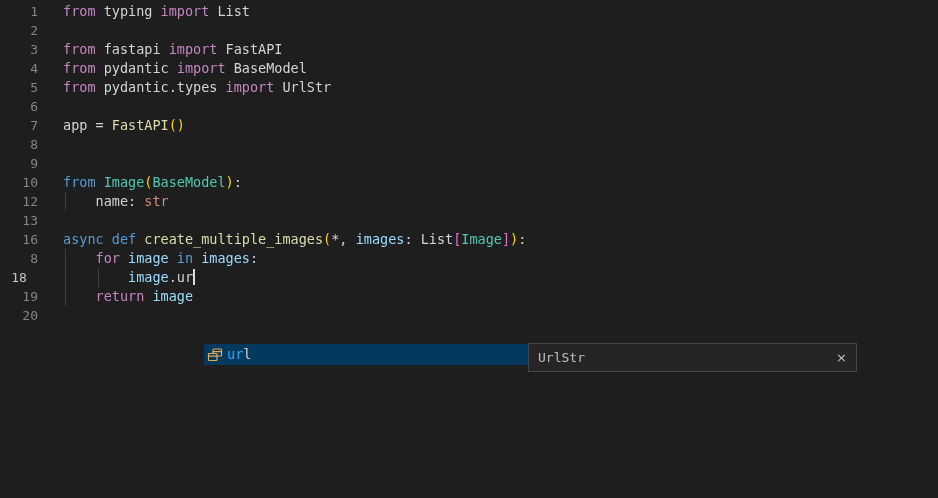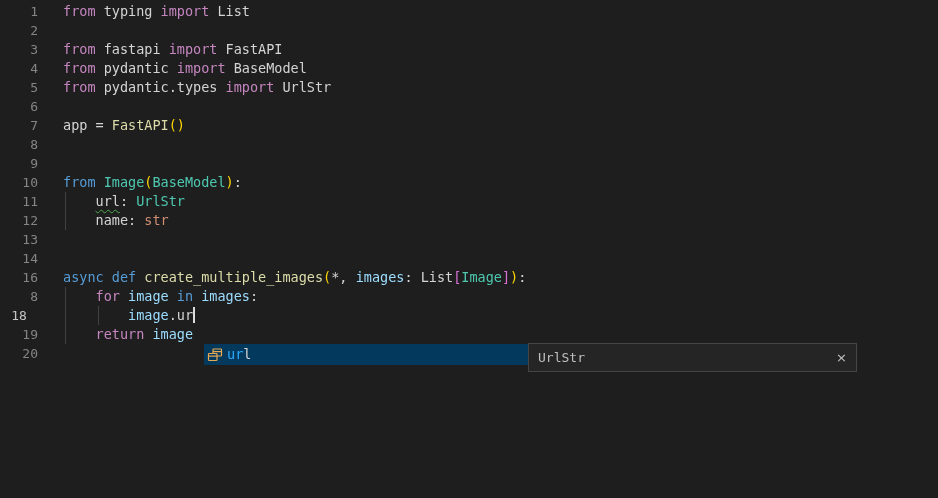--- a/index.html
+++ b/index.html
@@ -77,24 +77,22 @@
       <div class="line"><span class="gutter">1</span><span class="codecol"><span class="tk-k">from</span><span class="tk-p"> typing </span><span class="tk-k">import</span><span class="tk-p"> List</span></span></div>
       <div class="line"><span class="gutter">2</span><span class="codecol"></span></div>
       <div class="line"><span class="gutter">3</span><span class="codecol"><span class="tk-k">from</span><span class="tk-p"> fastapi </span><span class="tk-k">import</span><span class="tk-p"> FastAPI</span></span></div>
       <div class="line"><span class="gutter">4</span><span class="codecol"><span class="tk-k">from</span><span class="tk-p"> pydantic </span><span class="tk-k">import</span><span class="tk-p"> BaseModel</span></span></div>
       <div class="line"><span class="gutter">5</span><span class="codecol"><span class="tk-k">from</span><span class="tk-p"> pydantic.types </span><span class="tk-k">import</span><span class="tk-p"> UrlStr</span></span></div>
       <div class="line"><span class="gutter">6</span><span class="codecol"></span></div>
       <div class="line"><span class="gutter">7</span><span class="codecol"><span class="tk-p">app = </span><span class="tk-f">FastAPI</span><span class="tk-g1">()</span></span></div>
       <div class="line"><span class="gutter">8</span><span class="codecol"></span></div>
       <div class="line"><span class="gutter">9</span><span class="codecol"></span></div>
       <div class="line"><span class="gutter">10</span><span class="codecol"><span class="tk-b">from </span><span class="tk-t">Image</span><span class="tk-g1">(</span><span class="tk-t">BaseModel</span><span class="tk-g1">)</span><span class="tk-p">:</span></span></div>
-      <div class="line"><span class="gutter">11</span><span class="codecol"><span class="guide" style="left: 27px;"></span><span class="tk-p">    </span><span class="tk-sq">url</span><span class="tk-p">: </span><span class="tk-t">UrlStr</span></span></div>
       <div class="line"><span class="gutter">12</span><span class="codecol"><span class="guide" style="left: 27px;"></span><span class="tk-p">    name: </span><span class="tk-bi">str</span></span></div>
       <div class="line"><span class="gutter">13</span><span class="codecol"></span></div>
-      <div class="line"><span class="gutter">14</span><span class="codecol"></span></div>
       <div class="line"><span class="gutter">16</span><span class="codecol"><span class="tk-b">async def </span><span class="tk-f">create_multiple_images</span><span class="tk-g1">(</span><span class="tk-p">*, </span><span class="tk-v">images</span><span class="tk-p">: List</span><span class="tk-g2">[</span><span class="tk-t">Image</span><span class="tk-g2">]</span><span class="tk-g1">)</span><span class="tk-p">:</span></span></div>
       <div class="line"><span class="gutter">8</span><span class="codecol"><span class="guide" style="left: 27px;"></span><span class="tk-p">    </span><span class="tk-k">for</span><span class="tk-p"> </span><span class="tk-v">image</span><span class="tk-p"> </span><span class="tk-b">in</span><span class="tk-p"> </span><span class="tk-v">images</span><span class="tk-p">:</span></span></div>
       <div class="line"><span class="gutter active">18</span><span class="codecol"><span class="guide" style="left: 27px;"></span><span class="guide" style="left: 59.5px;"></span><span class="tk-p">        </span><span class="tk-v">image</span><span class="tk-p">.ur</span><span class="caret"></span></span></div>
       <div class="line"><span class="gutter">19</span><span class="codecol"><span class="guide" style="left: 27px;"></span><span class="tk-p">    </span><span class="tk-k">return</span><span class="tk-p"> </span><span class="tk-v">image</span></span></div>
       <div class="line"><span class="gutter">20</span><span class="codecol"></span></div>
     </div>
 
   <div class="suggest-row">
     <svg class="suggest-icon" viewBox="0 0 16 16" aria-hidden="true">
       <g fill="none" stroke="var(--sg-icon)" stroke-width="1.2">

